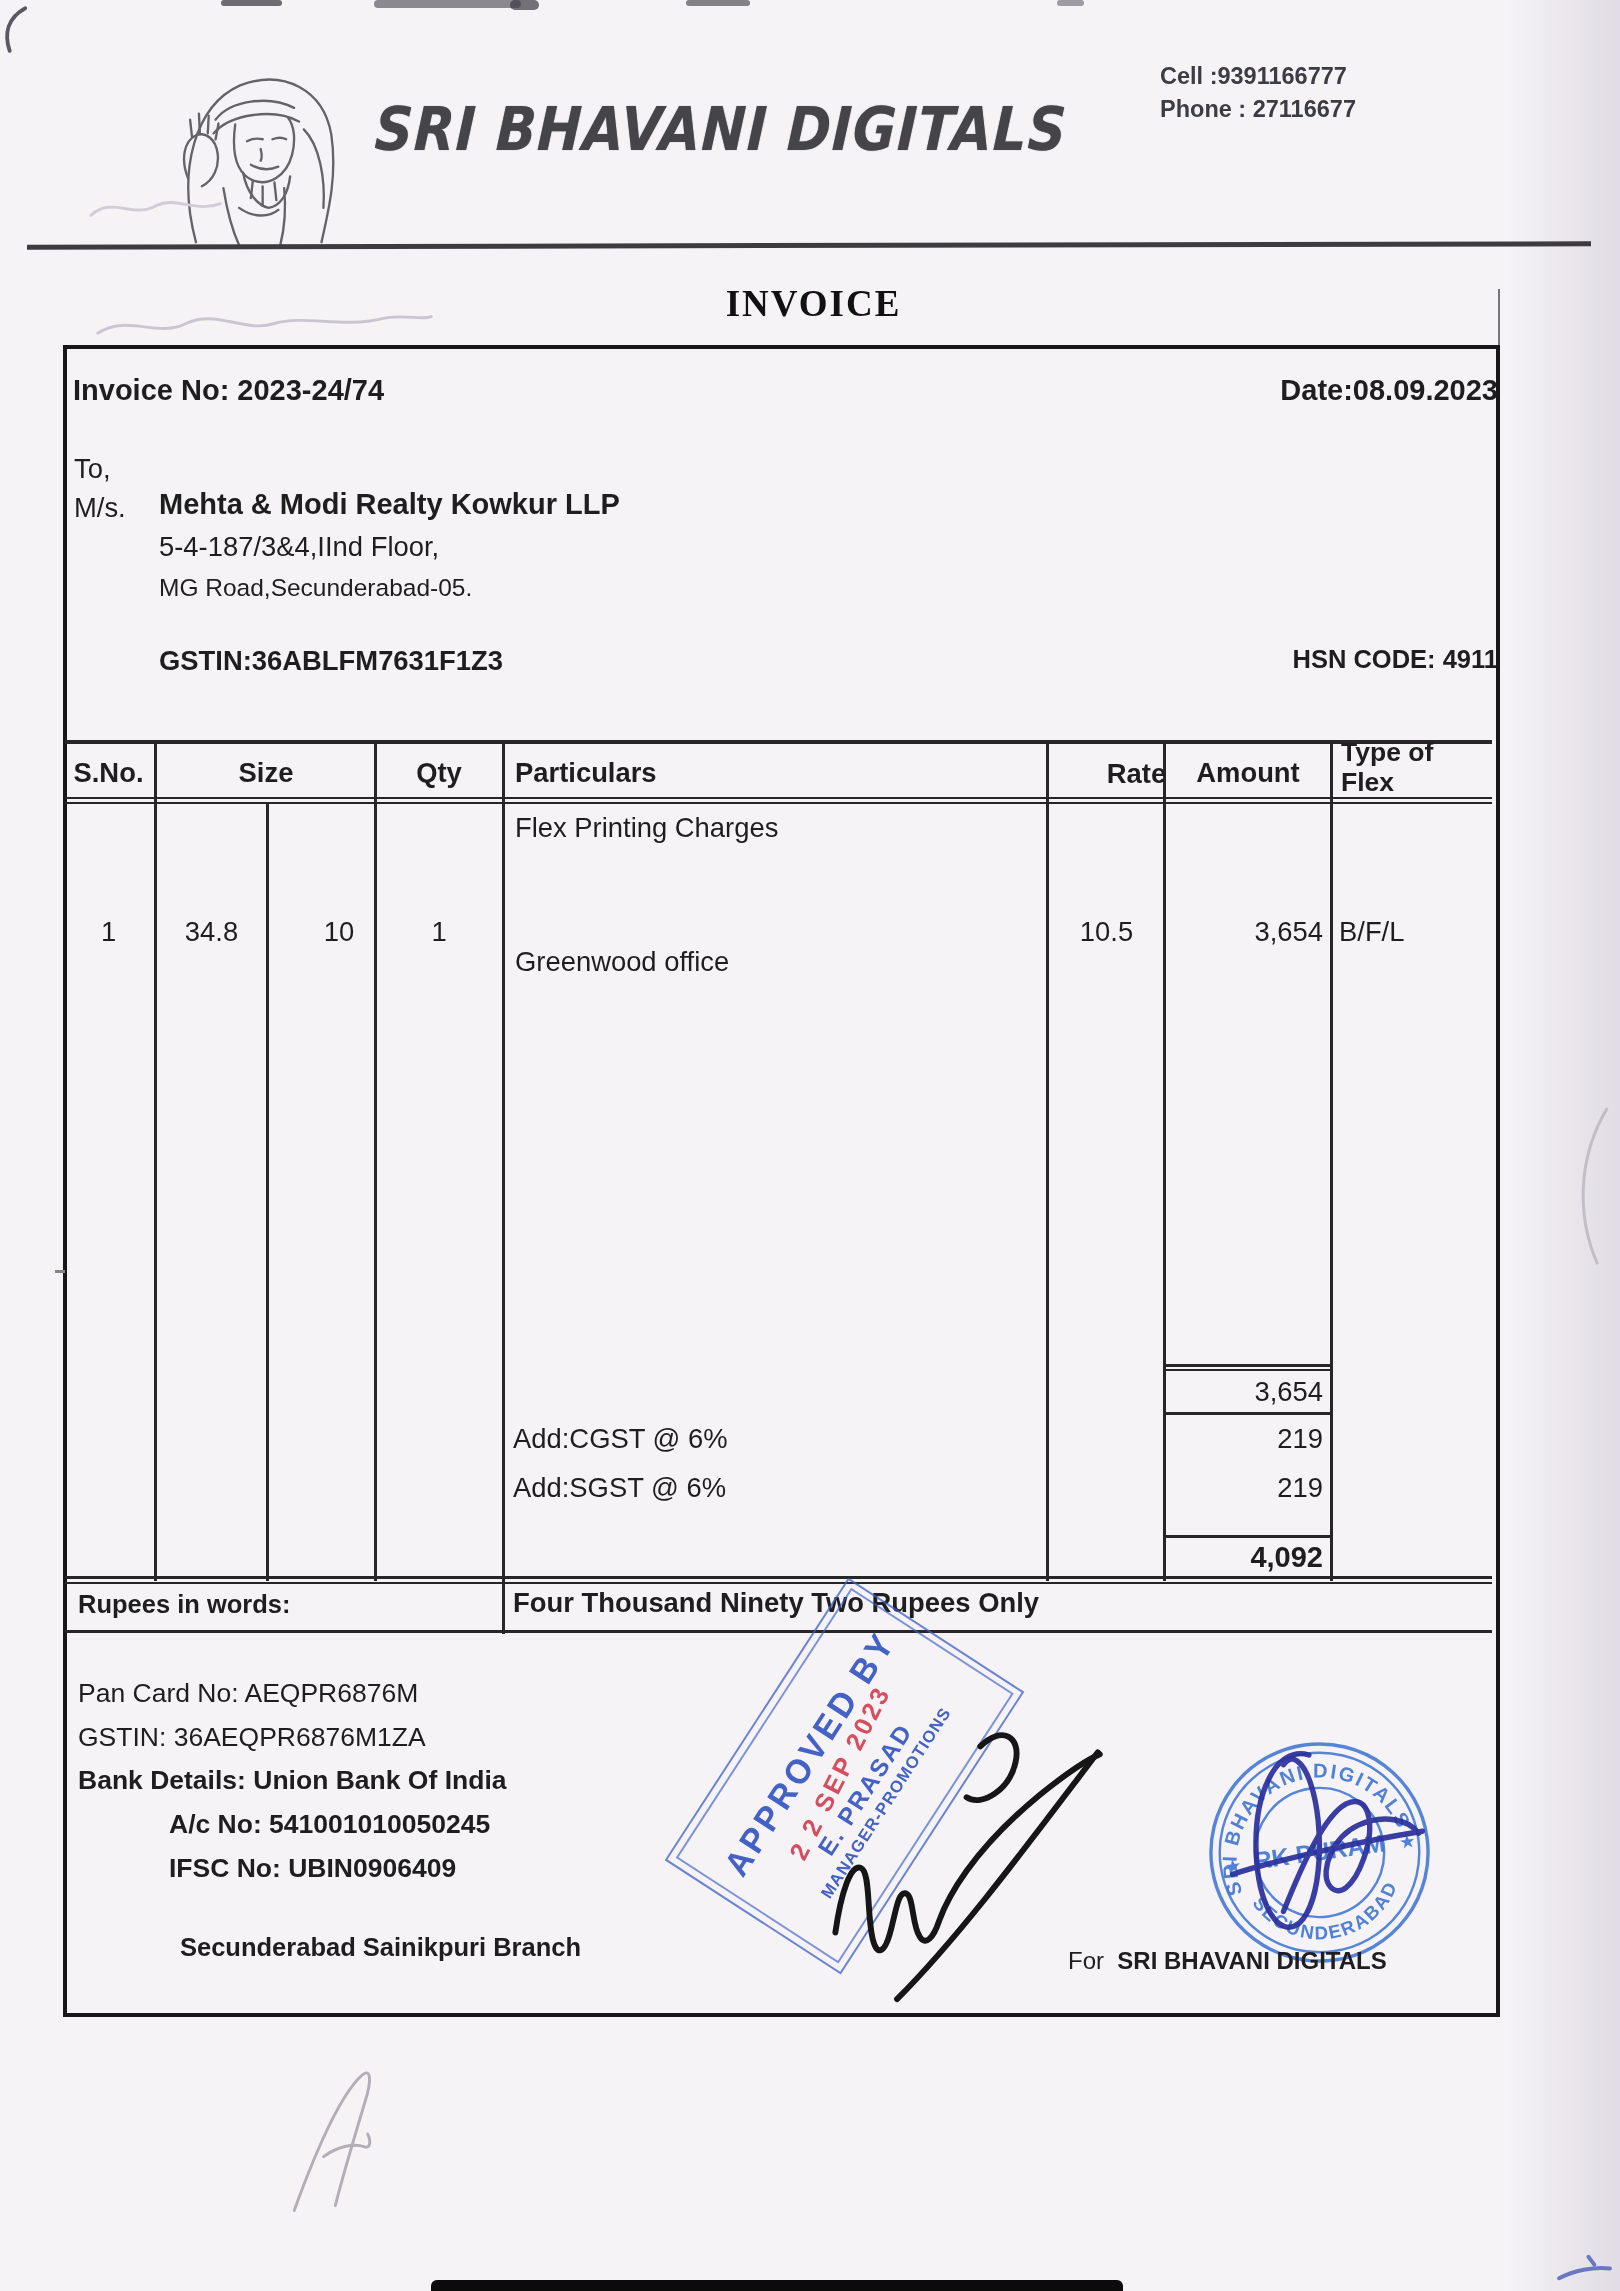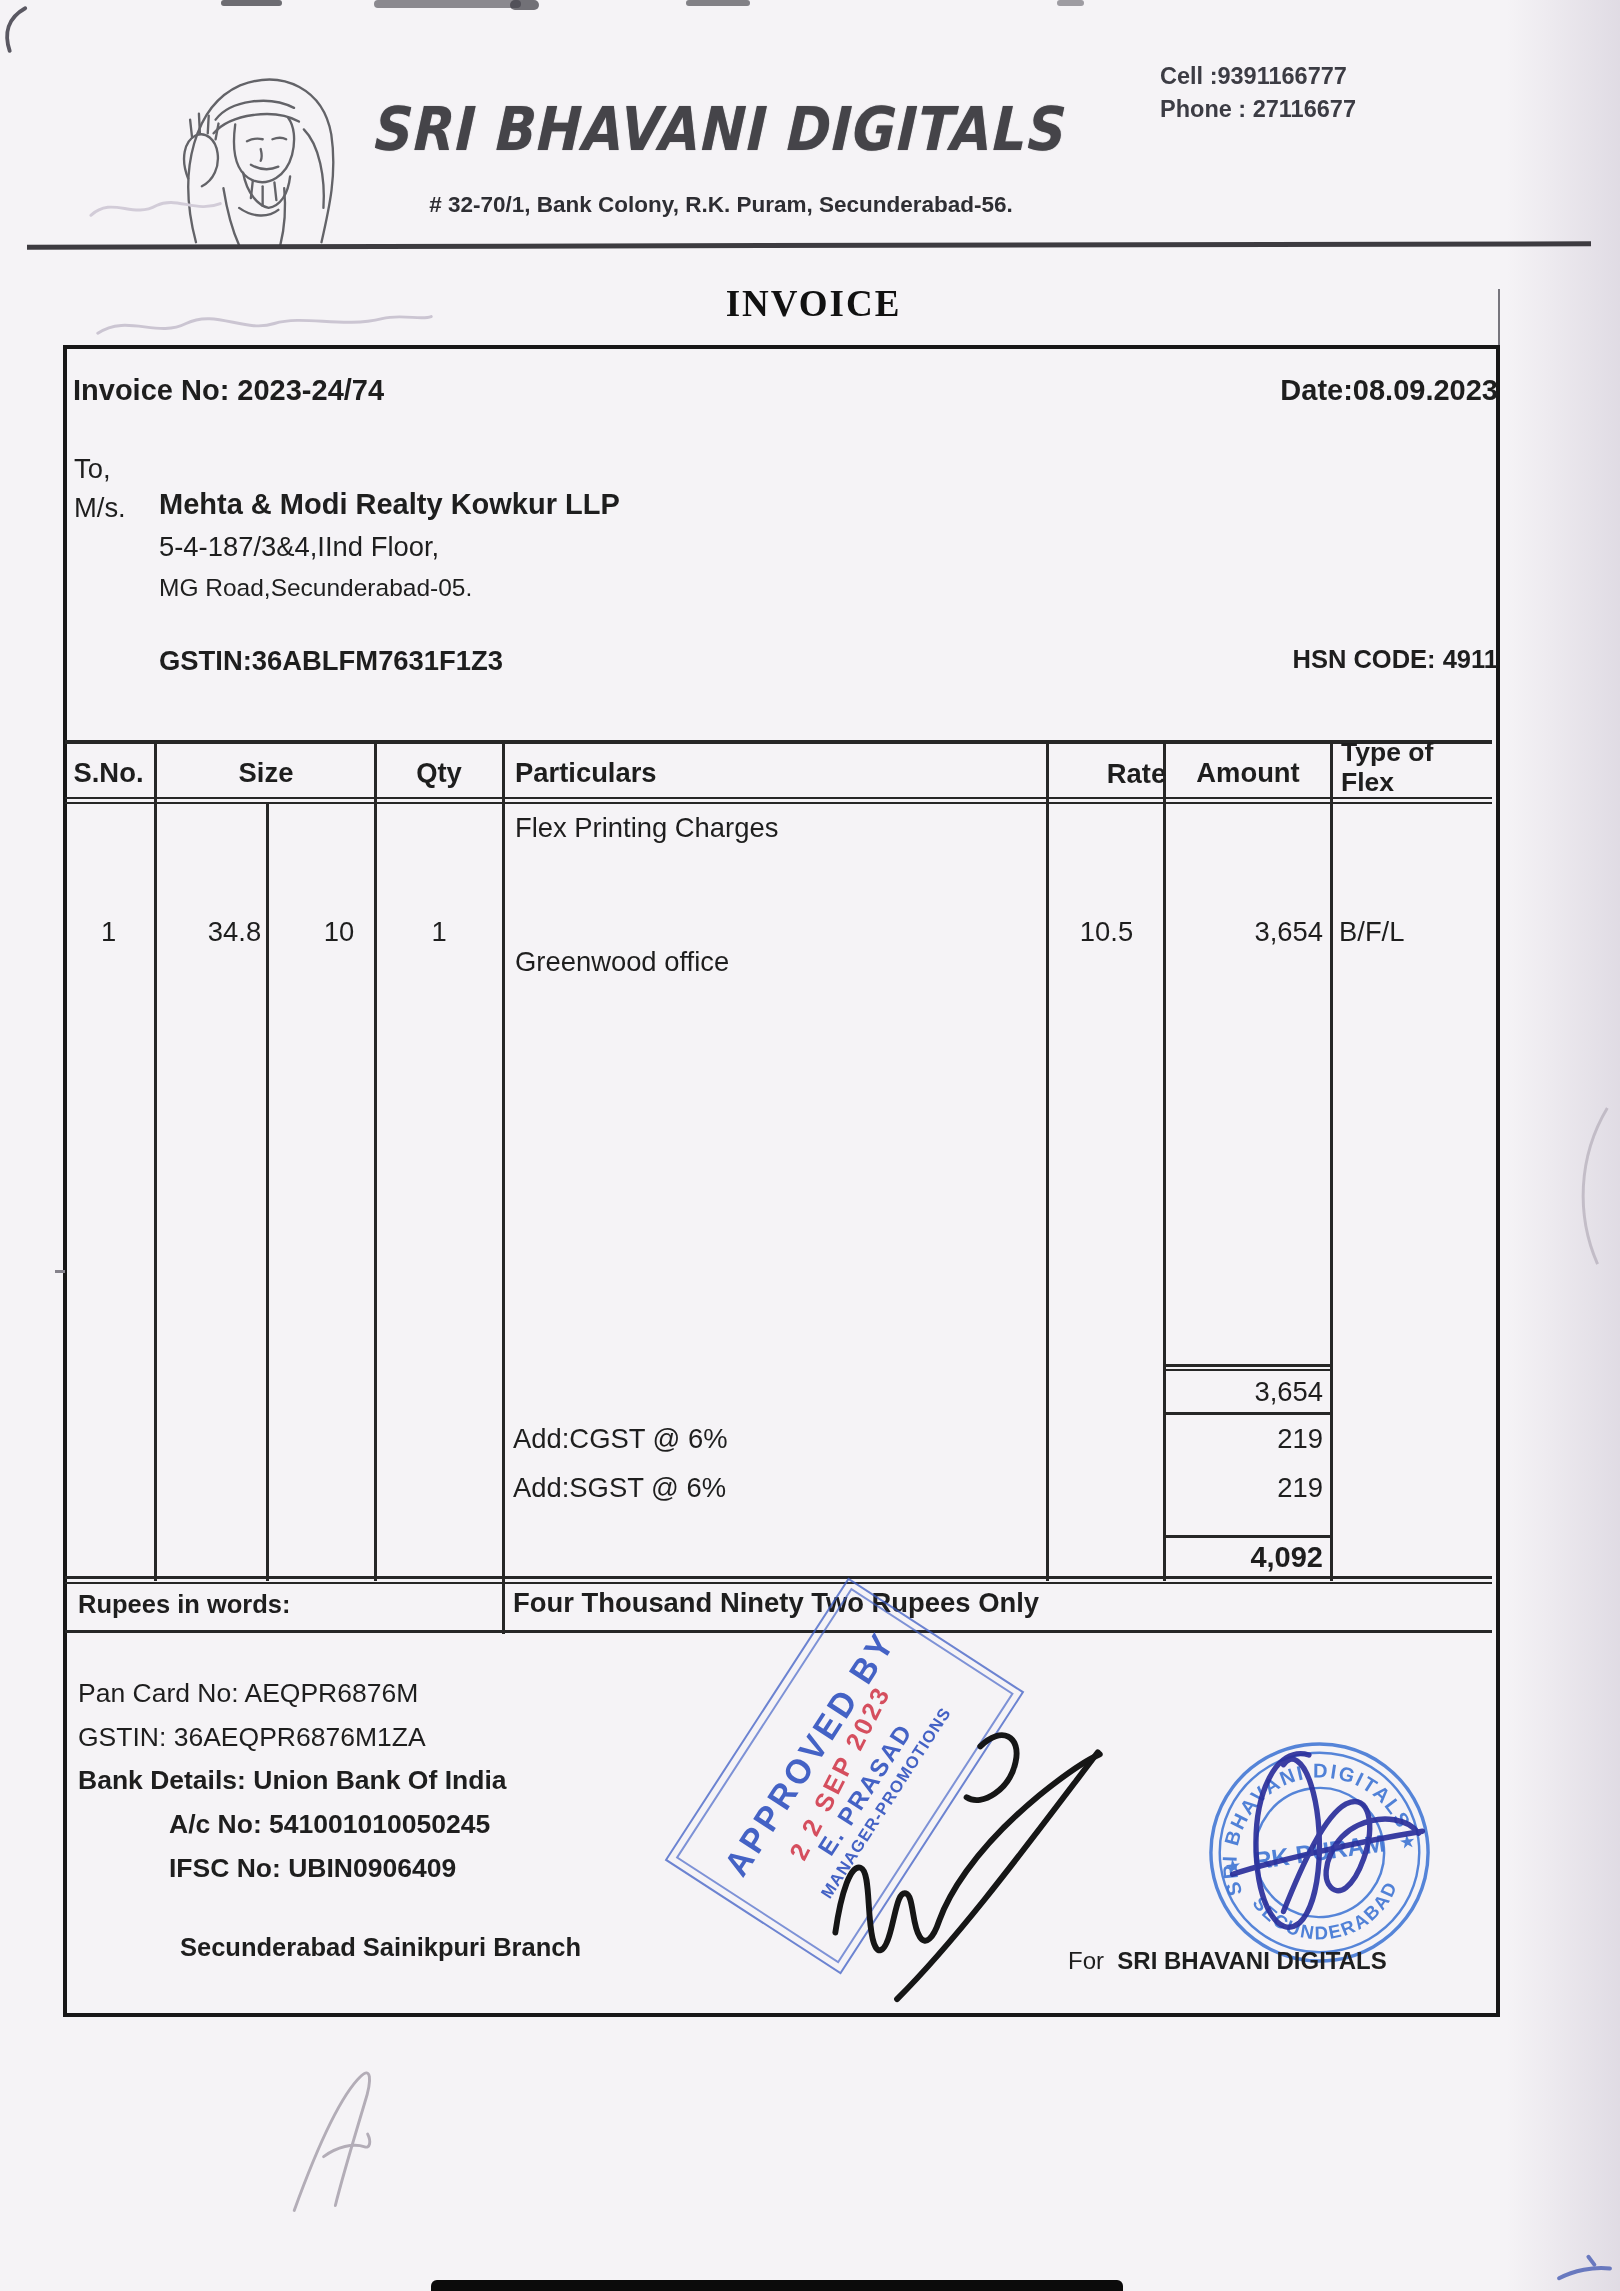--- a/index.html
+++ b/index.html
@@ -70,21 +70,20 @@
       <path d="M 88 140 C 92 165 98 185 104 198"></path>
       <path d="M 150 140 C 152 162 150 182 146 198"></path>
       <path d="M 104 160 C 118 170 134 170 144 162"></path>
       <path d="M 170 80 C 186 96 192 130 190 160"></path>
     </g>
   </svg>
 
   <div class="abs ctr" style="left:368px;top:98px;width:706px;">
     <span class="company nowrap" style="display:inline-block;">SRI BHAVANI DIGITALS</span>
   </div>
-  <div class="abs ctr hdr-addr" style="left:368px;top:192px;width:706px;"># 32-70/1, Bank Colony, R.K. Puram, Secunderabad-56.</div>
 
   <div class="abs contact nowrap" style="left:1160px;top:63px;">Cell  :9391166777</div>
   <div class="abs contact nowrap" style="left:1160px;top:96px;">Phone : 27116677</div>
 
   <div class="abs" style="left:27.4px;top:243px;width:1564px;height:4.9px;background:#3d3b40;transform:rotate(-0.12deg);"></div>
 
   <svg class="abs" style="left:83px;top:176px;" width="255" height="59" viewBox="0 0 260 60">
     <path d="M 8 40 C 30 20 50 44 75 30 C 95 20 115 38 140 28" stroke="#d2ccd8" stroke-width="3" fill="none" stroke-linecap="round"></path>
   </svg>
   <svg class="abs" style="left:88px;top:289px;" width="353" height="69" viewBox="0 0 360 70">
@@ -132,21 +131,21 @@
   <div class="abs b t28 ctr" style="left:157px;top:757px;width:218px;">Size</div>
   <div class="abs b t28 ctr" style="left:377px;top:757px;width:124px;">Qty</div>
   <div class="abs b t28" style="left:515px;top:757px;">Particulars</div>
   <div class="abs b t28 ctr" style="left:1049px;top:758px;width:115px;margin-left:30px;">Rate</div>
   <div class="abs b t28 ctr" style="left:1166px;top:757px;width:164px;">Amount</div>
   <div class="abs b t27" style="left:1341px;top:737px;width:137px;line-height:1.15;">Type of Flex</div>
 
   <div class="abs t28 nowrap" style="left:515px;top:812px;">Flex Printing Charges</div>
 
   <div class="abs t28 ctr" style="left:63px;top:916px;width:91px;">1</div>
-  <div class="abs t28 ctr" style="left:157px;top:916px;width:109px;padding-left:23px;">34.8</div>
+  <div class="abs t28 ctr" style="left:157px;top:916px;width:109px;">34.8</div>
   <div class="abs t28 ctr" style="left:269px;top:916px;width:106px;padding-left:17px;">10</div>
   <div class="abs t28 ctr" style="left:377px;top:916px;width:124px;">1</div>
   <div class="abs t28 nowrap" style="left:515px;top:946px;text-align:right;">Greenwood office</div>
   <div class="abs t28 ctr" style="left:1049px;top:916px;width:115px;">10.5</div>
   <div class="abs t28 rt" style="left:1166px;top:916px;width:157px;">3,654</div>
   <div class="abs t28" style="left:1339px;top:916px;">B/F/L</div>
 
   <div class="abs t28 rt" style="left:1166px;top:1376px;width:157px;">3,654</div>
   <div class="abs t28 nowrap" style="left:513px;top:1423px;">Add:CGST @ 6%</div>
   <div class="abs t28 rt" style="left:1166px;top:1423px;width:157px;">219</div>

